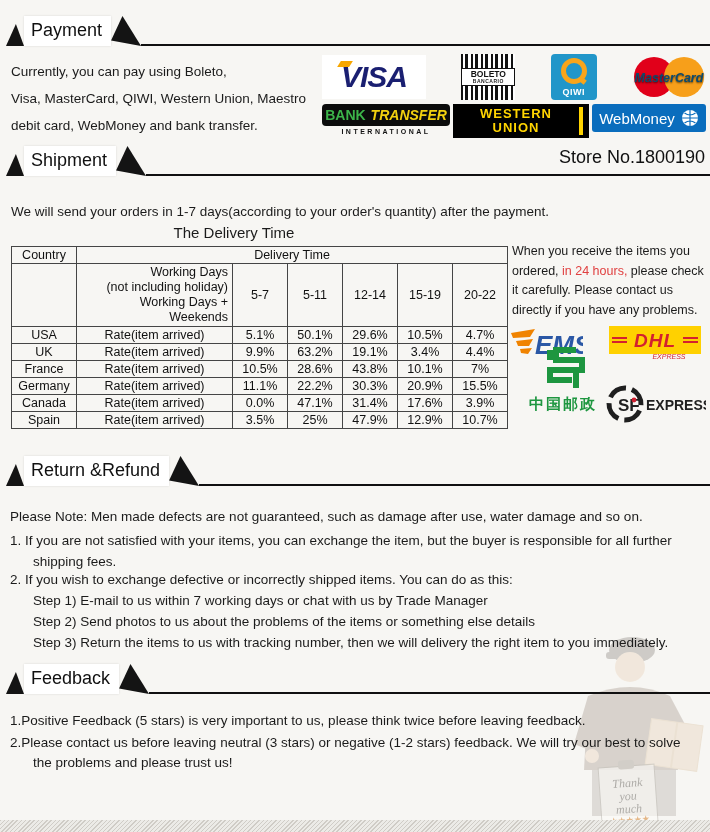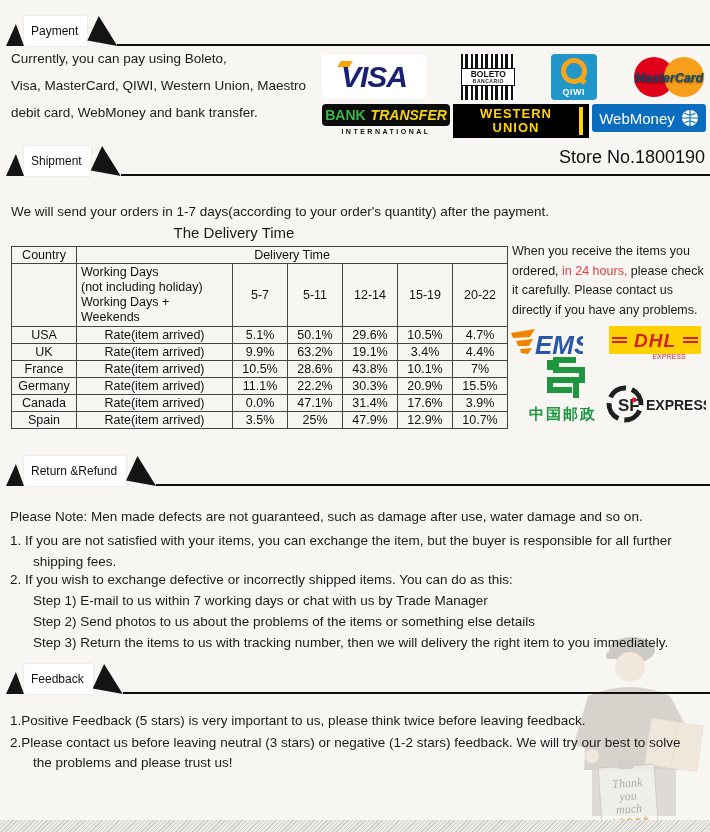--- a/index.html
+++ b/index.html
@@ -2,25 +2,25 @@
 <html><head>
 <meta charset="utf-8">
 <style>
   html,body{margin:0;padding:0;}
   #frame{position:relative;width:710px;height:832px;background:#f7f6f3;overflow:hidden;
          font-family:"Liberation Sans",sans-serif;color:#1b1b1b;}
   
   .sec-header{position:absolute;left:6px;right:0;height:30px;display:flex;align-items:flex-end;z-index:3;}
   .tri-small{width:18px;height:22px;background:#141414;clip-path:polygon(55% 0,100% 100%,0 100%);}
   .label-box{background:#fff;height:29px;display:flex;align-items:center;padding:0 9px 1px 7px;
-             font-size:12px;color:#101010;box-shadow:0 0 2px rgba(0,0,0,.12);}
+             font-size:18px;color:#101010;box-shadow:0 0 2px rgba(0,0,0,.12);}
   .tri-big{width:30px;height:30px;background:#141414;clip-path:polygon(38% 0,100% 100%,0 82%);}
   .header-line{flex:1;height:2px;background:#101010;}
   
-  .pay-desc{position:absolute;left:11px;top:45px;width:320px;font-size:13.5px;line-height:27px;
+  .pay-desc{position:absolute;left:11px;top:58px;width:320px;font-size:13.5px;line-height:27px;
             white-space:pre-line;z-index:1;}
   .logo-zone{position:absolute;left:322px;top:52px;width:384px;z-index:1;}
   .logo-row{display:flex;align-items:center;justify-content:space-between;}
   .visa{width:104px;height:44px;background:#fff;display:flex;align-items:center;justify-content:center;
         position:relative;font-style:italic;font-weight:bold;font-size:30px;letter-spacing:-1px;color:#1a1f71;}
   .visa-wedge{position:absolute;left:17px;top:6px;width:12px;height:6px;background:#f7a600;transform:skewX(-32deg);}
   .boleto{width:54px;height:46px;display:flex;flex-direction:column;background:#0f766e;}
   .bars{flex:1;background:repeating-linear-gradient(90deg,#111 0 2px,#fff 2px 4px,#111 4px 7px,#fff 7px 10px);}
   .boleto-label{border:1px solid #111;background:#fff;text-align:center;padding:1px 0;line-height:1;}
   .boleto-l1{font-size:8.5px;font-weight:bold;color:#111;}
@@ -50,27 +50,27 @@
   
   .store-no{position:absolute;right:5px;top:147px;font-size:18px;color:#101010;z-index:4;}
   .ship-intro{position:absolute;left:11px;top:204px;font-size:13.5px;z-index:1;}
   .table-title{position:absolute;left:11px;top:224px;width:446px;text-align:center;font-size:15px;z-index:1;}
   .dtable{position:absolute;left:11px;top:246px;border-collapse:collapse;z-index:1;}
   .dtable td,.dtable th{border:1px solid #454545;font-size:12.5px;font-weight:normal;color:#111;
                         padding:1px 4px;background:transparent;}
   .c-country{width:56px;text-align:center;}
   .c-rate{width:147px;text-align:center;}
   .c-pct{width:46px;text-align:center;}
-  .wdays{white-space:pre-line;line-height:15px;font-size:12.5px;text-align:left;padding:3px 4px;}
+  .wdays{white-space:pre-line;line-height:15px;font-size:12.5px;text-align:right;padding:3px 4px;}
   .dt-head{text-align:center;}
   .notice{position:absolute;left:512px;top:242px;width:198px;font-size:12.5px;line-height:19.5px;z-index:1;}
   .notice .hl{color:#e04040;}
   .ems{position:absolute;left:511px;top:327px;z-index:1;}
   .dhl{position:absolute;left:609px;top:326px;z-index:1;}
-  .chinapost{position:absolute;left:524px;top:356px;width:78px;text-align:center;z-index:1;}
+  .chinapost{position:absolute;left:524px;top:346px;width:78px;text-align:center;z-index:1;}
   .cp-name{color:#1e9640;font-weight:bold;font-size:15px;letter-spacing:2px;margin-top:1px;}
   .sf{position:absolute;left:604px;top:383px;z-index:1;}
   
   .r-note{position:absolute;left:10px;top:509px;font-size:13.5px;z-index:1;}
   .r-item1{position:absolute;left:10px;top:530px;width:694px;font-size:13.5px;line-height:21px;
            padding-left:23px;text-indent:-23px;box-sizing:border-box;z-index:1;}
   .r-item2{position:absolute;left:10px;top:572px;font-size:13.5px;z-index:1;}
   .r-step{position:absolute;left:33px;font-size:13.5px;z-index:1;}
   .f-item1{position:absolute;left:10px;top:713px;font-size:13.5px;z-index:1;}
   .f-item2{position:absolute;left:10px;top:733px;width:690px;font-size:13.5px;line-height:20px;

